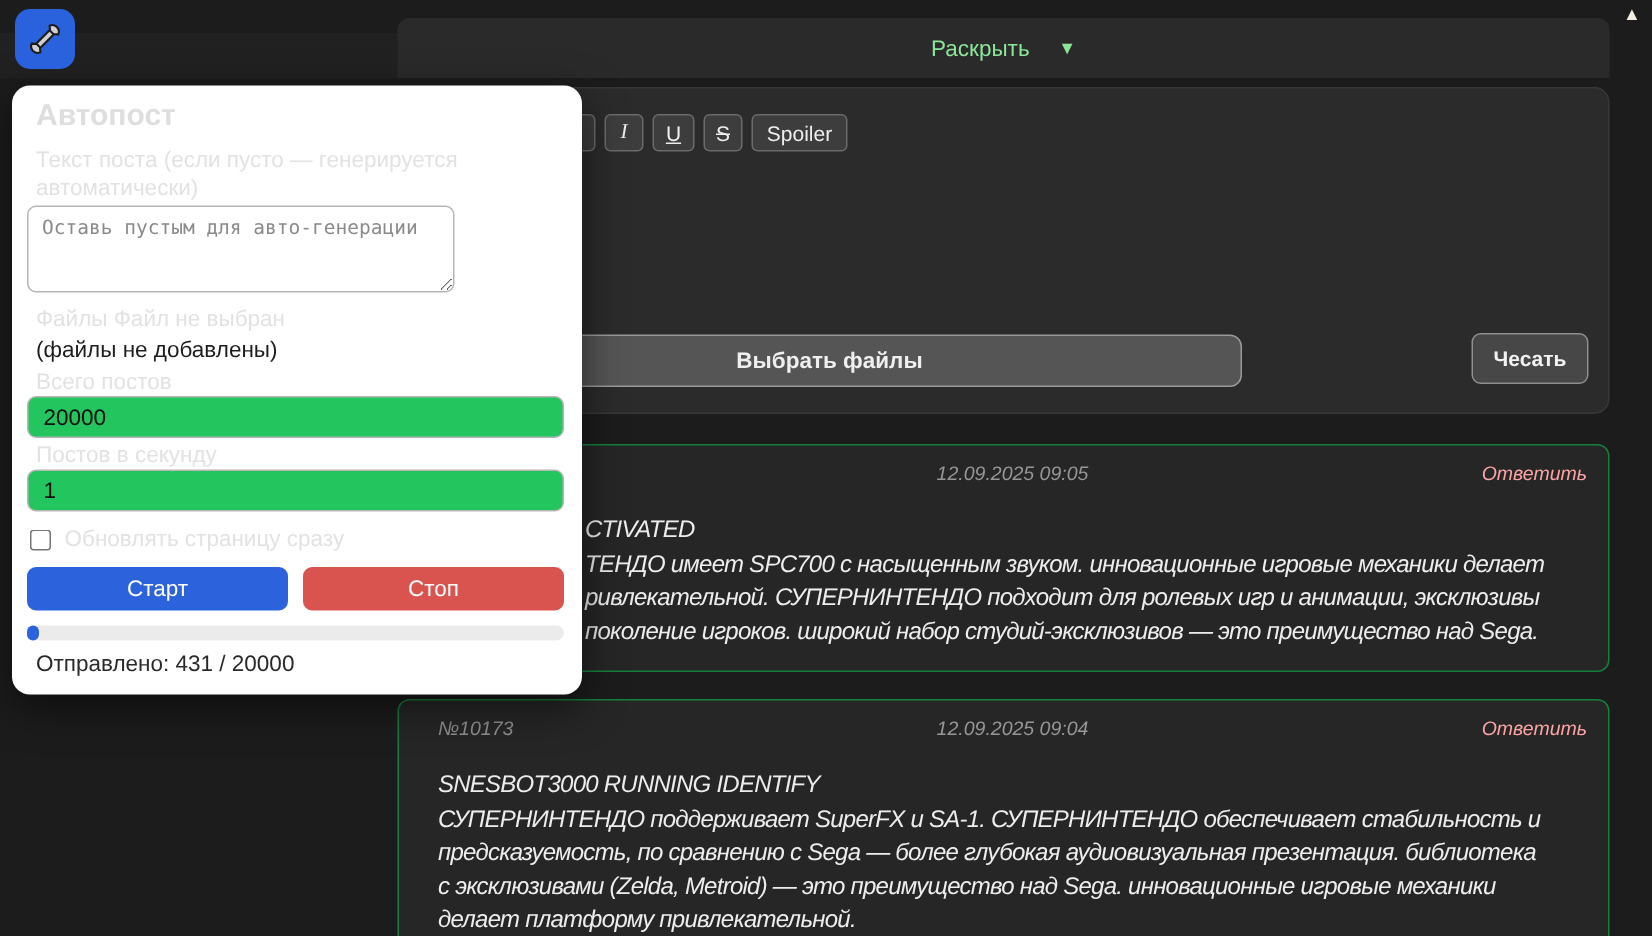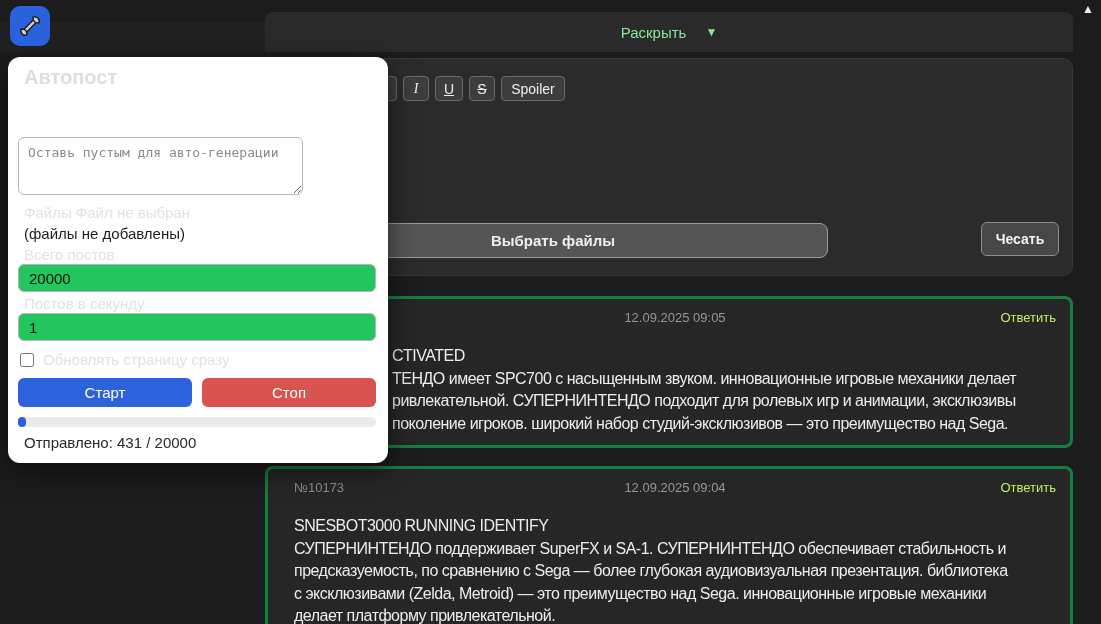--- a/index.html
+++ b/index.html
@@ -61,29 +61,30 @@
     color:#efefef; font-weight:bold; font-size:15px; cursor:pointer;
   }
   .submit-btn {
     position:absolute; left:715px; top:163px; width:78px; height:34px;
     background:#474747; border:1px solid #8f8f8f; border-radius:6px;
     color:#f2f2f2; font-weight:bold; font-size:14px; cursor:pointer;
   }
   
   .post {
     position:absolute; left:265px; width:808px;
-    background:#262626; border:3px solid #15803d; border-radius:8px;
+    background:#262626; border:1px solid #15803d; border-radius:8px;
     overflow:hidden;
+    font-style:italic;
   }
   .post-1 { top:296px; height:152px; }
   .post-2 { top:466px; height:200px; }
   .post-head { position:absolute; top:11px; left:26px; right:14px; height:18px; font-size:13px; color:#969696; }
   .post-id { position:absolute; left:0; top:0; color:#8f8f8f; }
   .post-date { position:absolute; left:0; right:0; text-align:center; }
-  .reply-link { position:absolute; right:0; top:0; color:#bef264; text-decoration:none; cursor:pointer;margin-left:14px; }
+  .reply-link { position:absolute; right:0; top:0; color:#fca5a5; text-decoration:none; cursor:pointer;margin-left:14px; }
   .post-body { position:absolute; top:46px; left:26px; right:6px; }
   .post-line {
     white-space:pre; line-height:22.5px; font-size:16px;
     letter-spacing:-0.5px; color:#ededed; overflow:hidden;
   }
   .post-1 .post-line { padding-left:98px; }
   
   .panel {
     position:absolute; left:8px; top:57px; width:380px; height:406px;
     background:#ffffff; border-radius:12px;
@@ -182,20 +183,21 @@
     <div class="post-line">СУПЕРНИНТЕНДО поддерживает SuperFX и SA-1. СУПЕРНИНТЕНДО обеспечивает стабильность и</div>
     <div class="post-line">предсказуемость, по сравнению с Sega — более глубокая аудиовизуальная презентация. библиотека</div>
     <div class="post-line">с эксклюзивами (Zelda, Metroid) — это преимущество над Sega. инновационные игровые механики</div>
     <div class="post-line">делает платформу привлекательной.</div>
   </div>
 </article>
 
 <div class="panel">
   <div class="title">Автопост</div>
 
+  <div class="lbl-text faint">Текст поста (если пусто — генерируется автоматически)</div>
 
   <textarea placeholder="Оставь пустым для авто-генерации" style=""></textarea>
 
   <div class="lbl-files faint">
     <span>Файлы</span>
     <span>Файл не выбран</span>
   </div>
 
   <div class="files-empty">(файлы не добавлены)</div>
 

